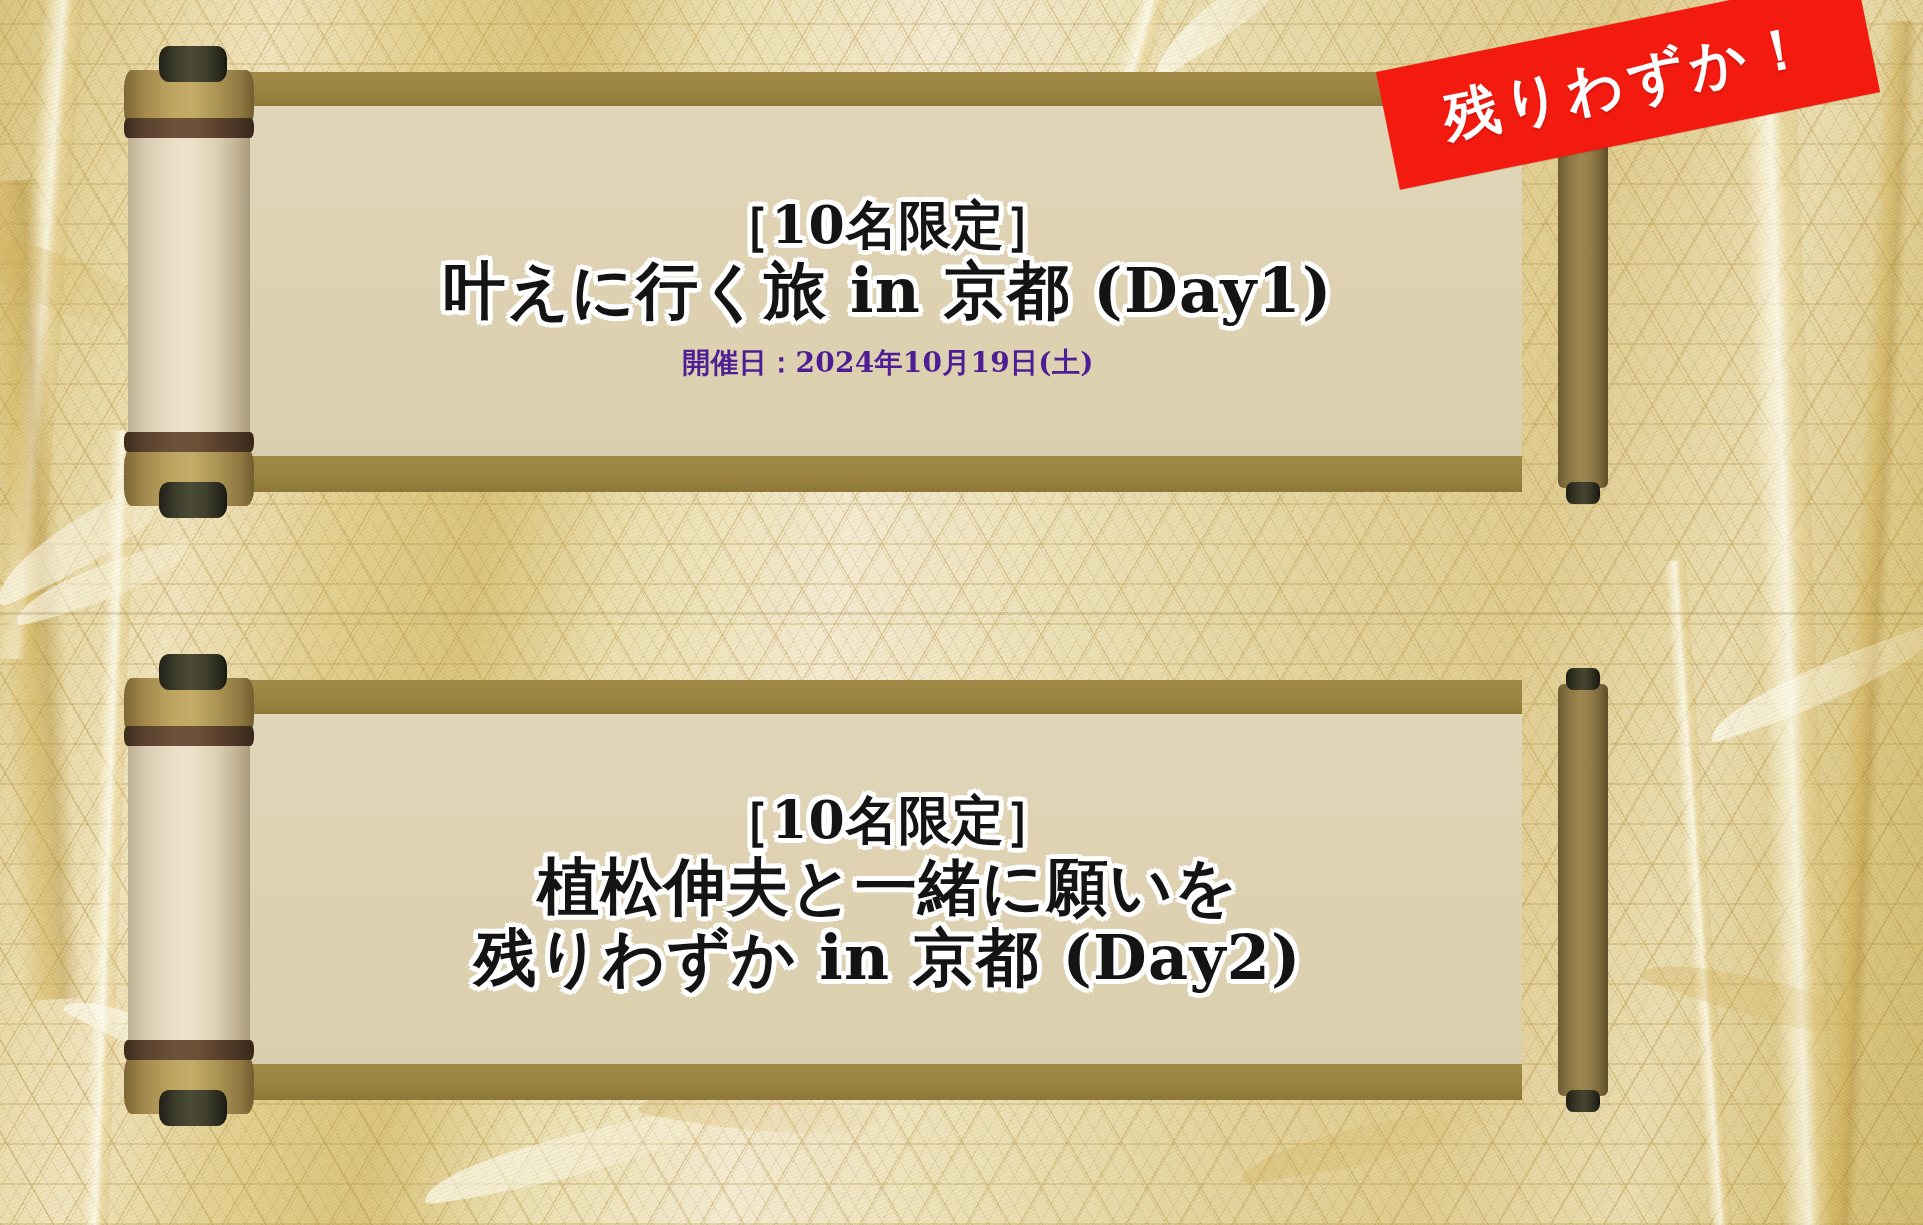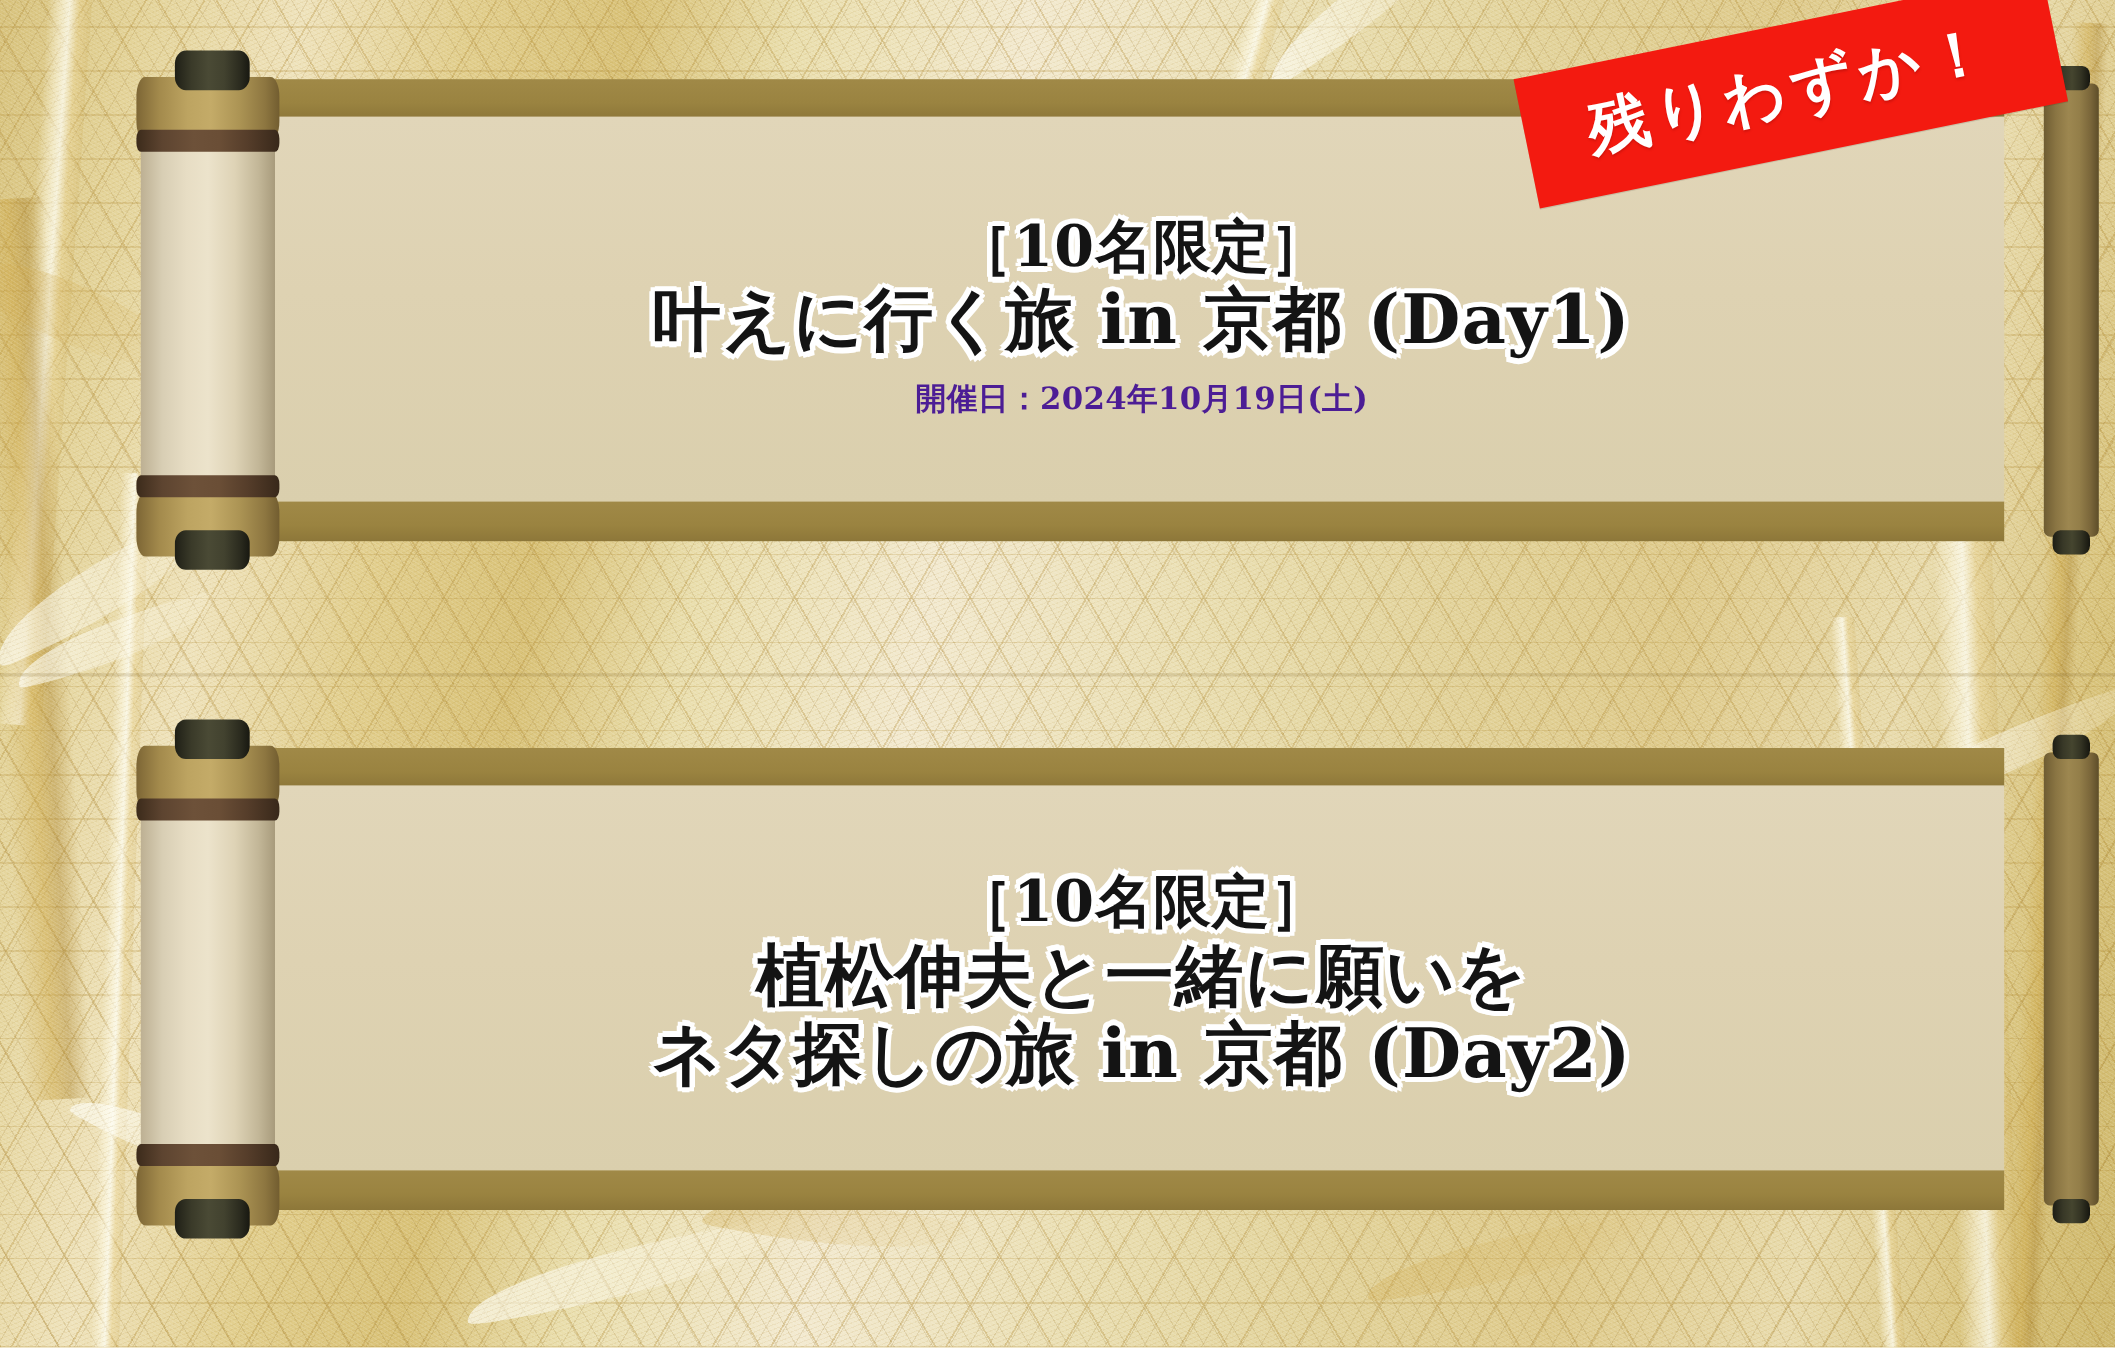--- a/index.html
+++ b/index.html
@@ -101,21 +101,21 @@
   }
   .leaf.soft{
     background:linear-gradient(120deg,
       rgba(208,172,82,.38), rgba(232,212,160,.05));
   }
 
   
   .scroll{
     position:absolute;
     left:128px;
-    width:1780px;
+    width:1480px;
   }
   .scroll.one{ top:72px;  height:420px; }
   .scroll.two{ top:680px; height:420px; }
 
   
   .paper{
     position:absolute;
     left:108px; right:86px; top:34px; bottom:34px;
     background:linear-gradient(180deg,#e1d6b9 0%,#ded2b2 45%,#dacfad 100%);
   }
@@ -343,21 +343,21 @@
       <div class="rl-ring top"></div>
       <div class="rl-cap bottom"></div>
       <div class="rl-ring bottom"></div>
       <div class="rl-knob top"></div>
       <div class="rl-knob bottom"></div>
     </div>
 
     <div class="content">
       <div class="headline line-limit">［10名限定］</div>
       <div class="headline line-main">植松伸夫と一緒に願いを</div>
-      <div class="headline line-sub">ネタ探しの旅 in 京都 (Day2)</div>
+      <div class="headline line-sub">残りわずか in 京都 (Day2)</div>
     </div>
   </div>
 
   <div class="badge">
     <span class="badge-text">残りわずか！</span>
   </div>
 
 </div>
 
 </body></html>

